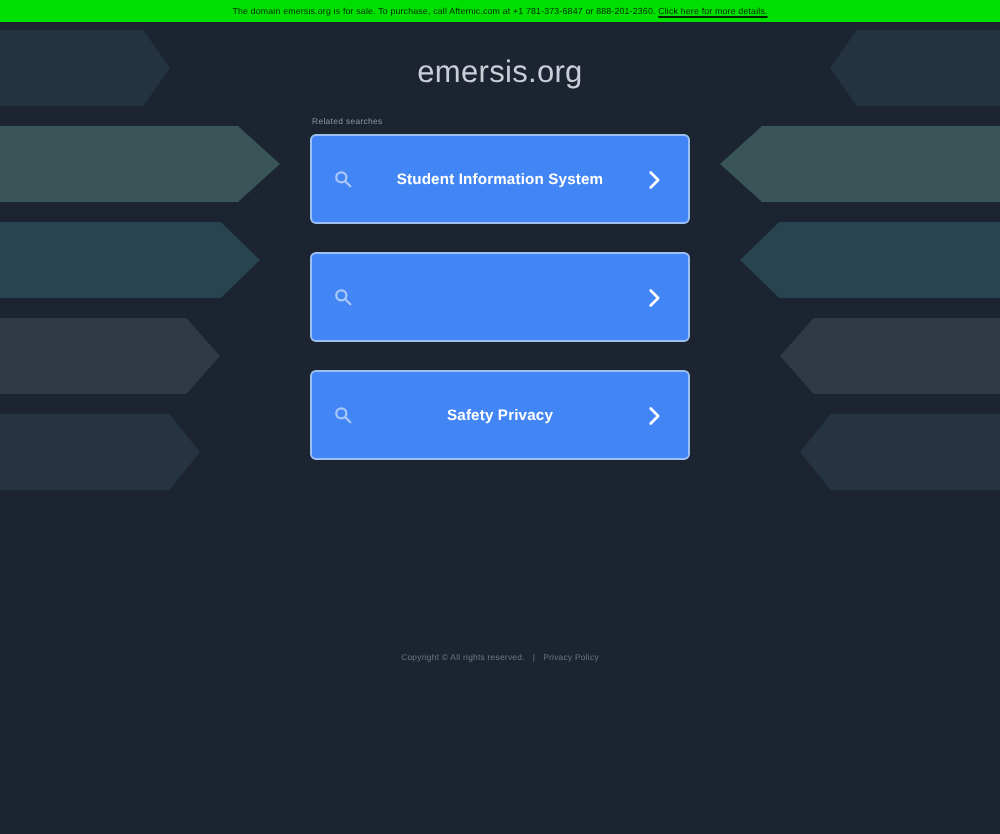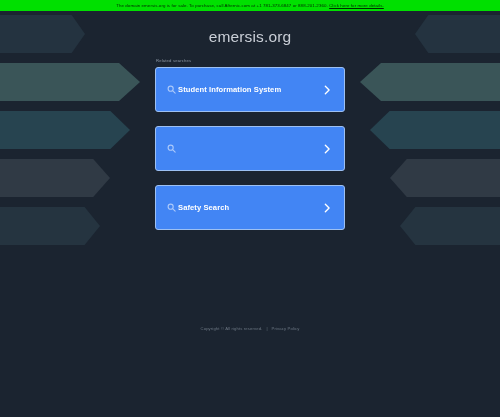--- a/index.html
+++ b/index.html
@@ -122,21 +122,21 @@
     position: absolute;
     left: 11px;
     width: 9px;
     height: 9px;
     opacity: 0.55;
   }
   .btn-search-icon svg { display: block; width: 9px; height: 9px; }
 
   .btn-label {
     flex: 1;
-    text-align: left;
+    text-align: center;
     font-size: 7.6px;
     line-height: 10px;
     font-weight: bold;
     color: #ffffff;
     letter-spacing: 0.01em;
     padding: 0 22px;
   }
 
   .btn-chevron {
     position: absolute;
@@ -226,21 +226,21 @@
               </svg>
             </span>
           </div>
           <div class="result-btn">
             <span class="btn-search-icon">
               <svg viewBox="0 0 16 16" fill="none" stroke="#ffffff" stroke-width="2">
                 <circle cx="6.5" cy="6.5" r="4.5"></circle>
                 <line x1="10" y1="10" x2="14.5" y2="14.5" stroke-linecap="round"></line>
               </svg>
             </span>
-            <span class="btn-label">Safety Search</span>
+            <span class="btn-label">Safety Privacy</span>
             <span class="btn-chevron">
               <svg viewBox="0 0 8 12" fill="none" stroke="currentColor" stroke-width="1.6" stroke-linecap="round" stroke-linejoin="round">
                 <polyline points="2,1.5 6.5,6 2,10.5"></polyline>
               </svg>
             </span>
           </div>
         </div>
     </div>
 
   </div>

